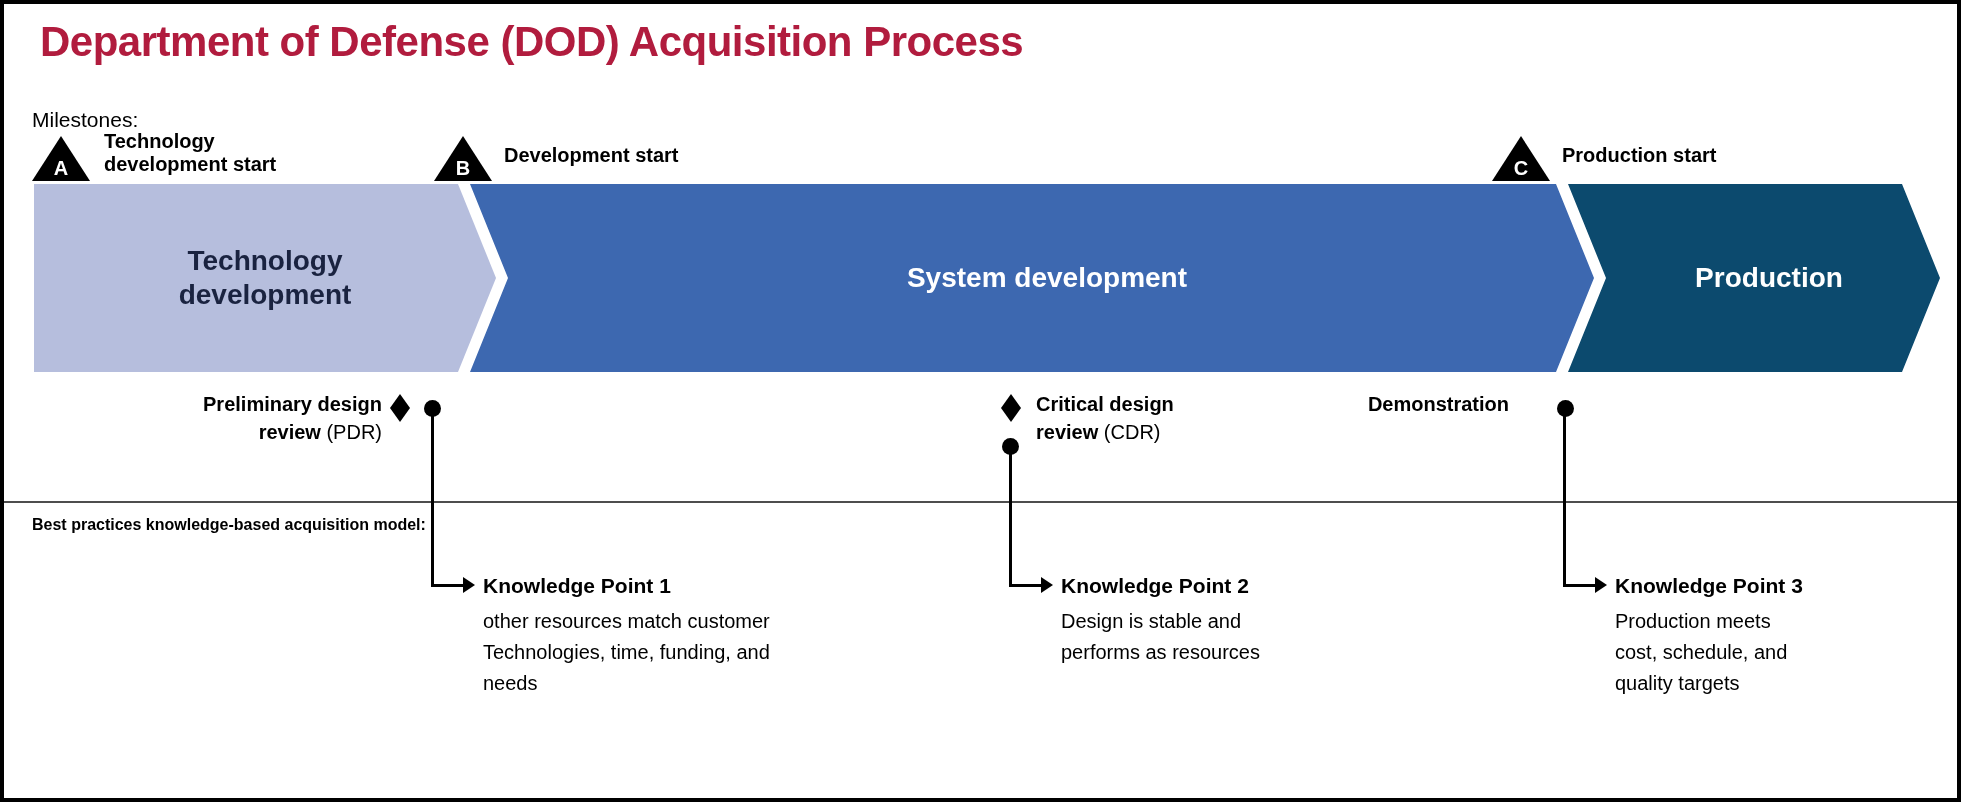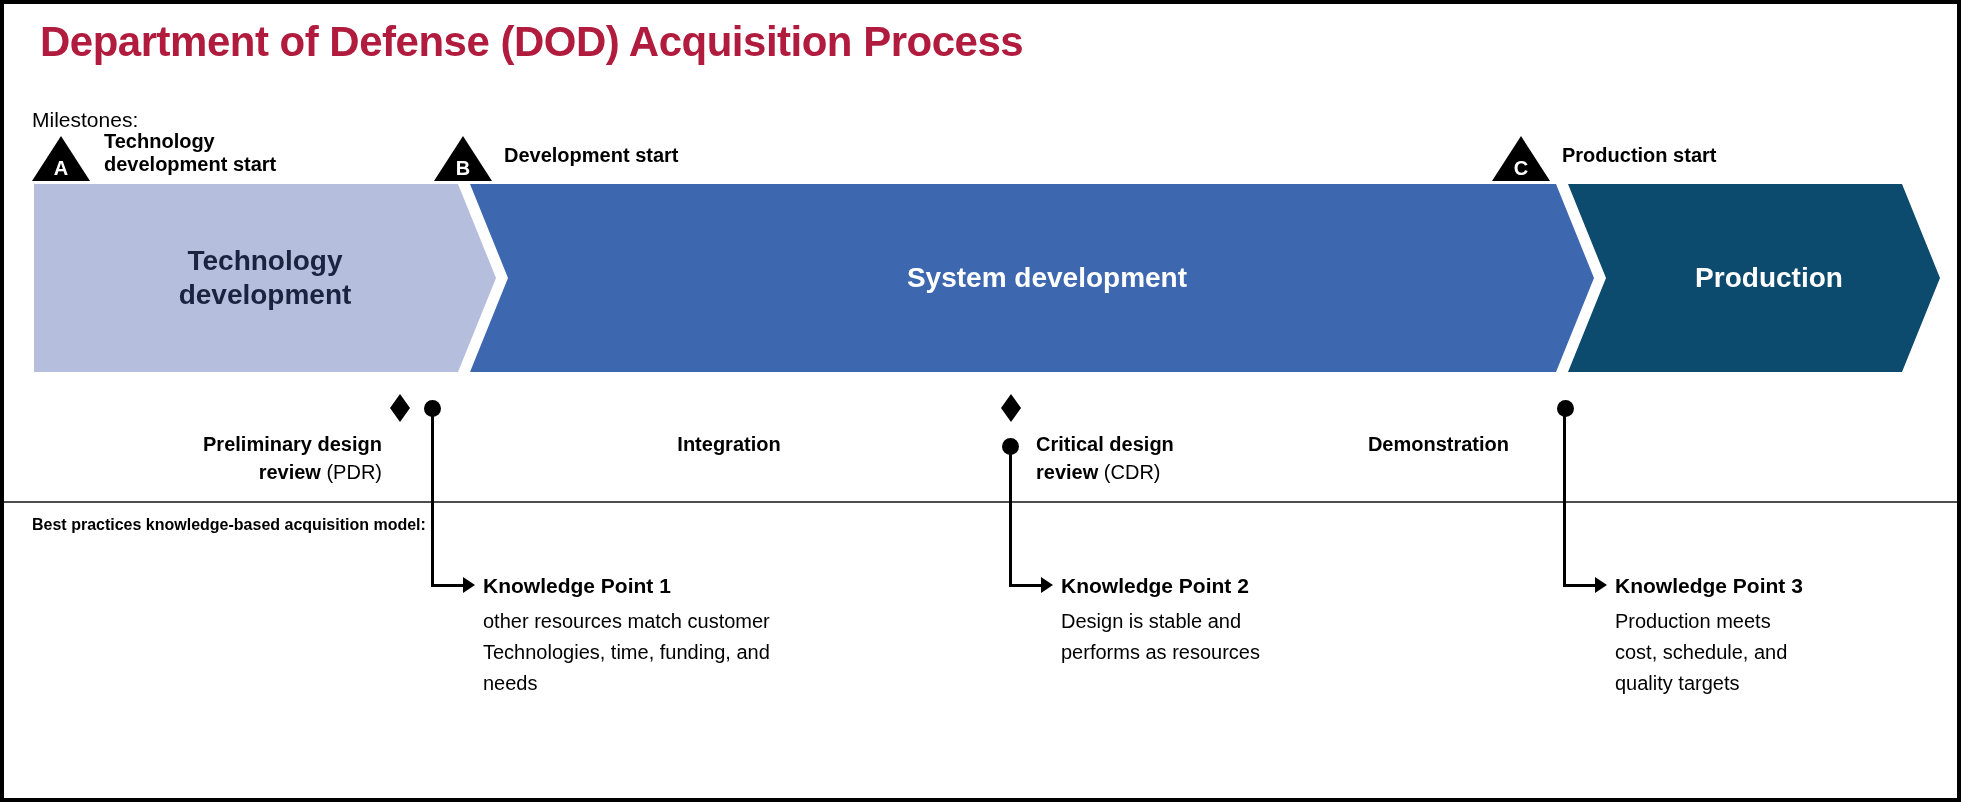--- a/index.html
+++ b/index.html
@@ -34,21 +34,21 @@
   #chev-sys .chev-label, #chev-prod .chev-label { color:#ffffff; }
 
   .diamond { position:absolute; width:20px; height:28px; background:#000; clip-path:polygon(50% 0,100% 50%,50% 100%,0 50%); }
   .dot { position:absolute; width:17px; height:17px; background:#000; border-radius:50%; }
   #diamond-pdr { left:386px; top:390px; }
   #dot-1 { left:420px; top:396px; }
   #diamond-cdr { left:997px; top:390px; }
   #dot-2 { left:998px; top:434px; }
   #dot-3 { left:1553px; top:396px; }
 
-  .sub-label { position:absolute; font-size:20px; font-weight:bold; line-height:28px;margin-top:40px; }
+  .sub-label { position:absolute; font-size:20px; font-weight:bold; line-height:28px; }
   #pdr { left:60px; top:386px; width:318px; text-align:right; }
   #integration { left:600px; top:386px; width:250px; text-align:center; }
   #cdr { left:1032px; top:386px; }
   #demonstration { left:1295px; top:386px; width:210px; text-align:right; }
   .tag { font-weight:normal; }
 
   .divider { position:absolute; left:0; right:0; top:497px; height:2px; background:#4d4d4d; }
 
   .vline { position:absolute; width:3px; background:#000; }
   #vline-1 { left:427px; top:404px; height:178px; }
@@ -117,21 +117,20 @@
   <div class="sub-label" id="pdr">
     <div>Preliminary design</div>
     <div>
       <span>review</span>
       <span class="tag">(PDR)</span>
     </div>
   </div>
   <div class="diamond" id="diamond-pdr"></div>
   <div class="dot" id="dot-1"></div>
 
-  <div class="sub-label" id="integration">Integration</div>
 
   <div class="diamond" id="diamond-cdr"></div>
   <div class="sub-label" id="cdr">
     <div>Critical design</div>
     <div>
       <span>review</span>
       <span class="tag">(CDR)</span>
     </div>
   </div>
   <div class="dot" id="dot-2"></div>

